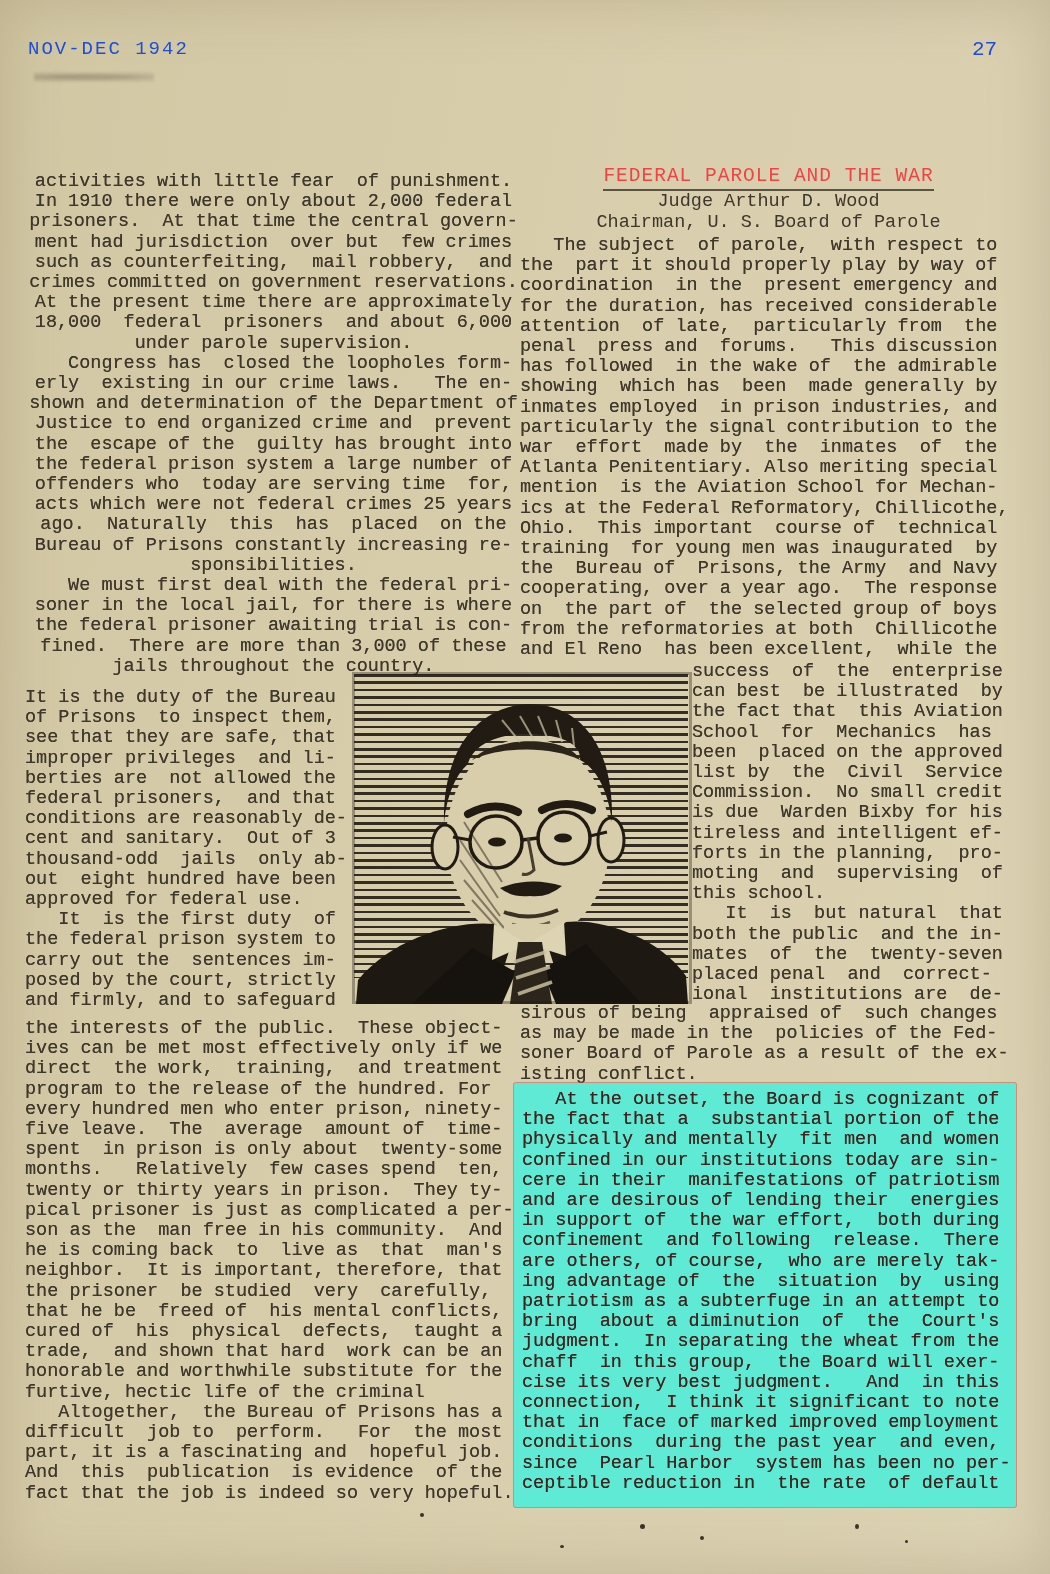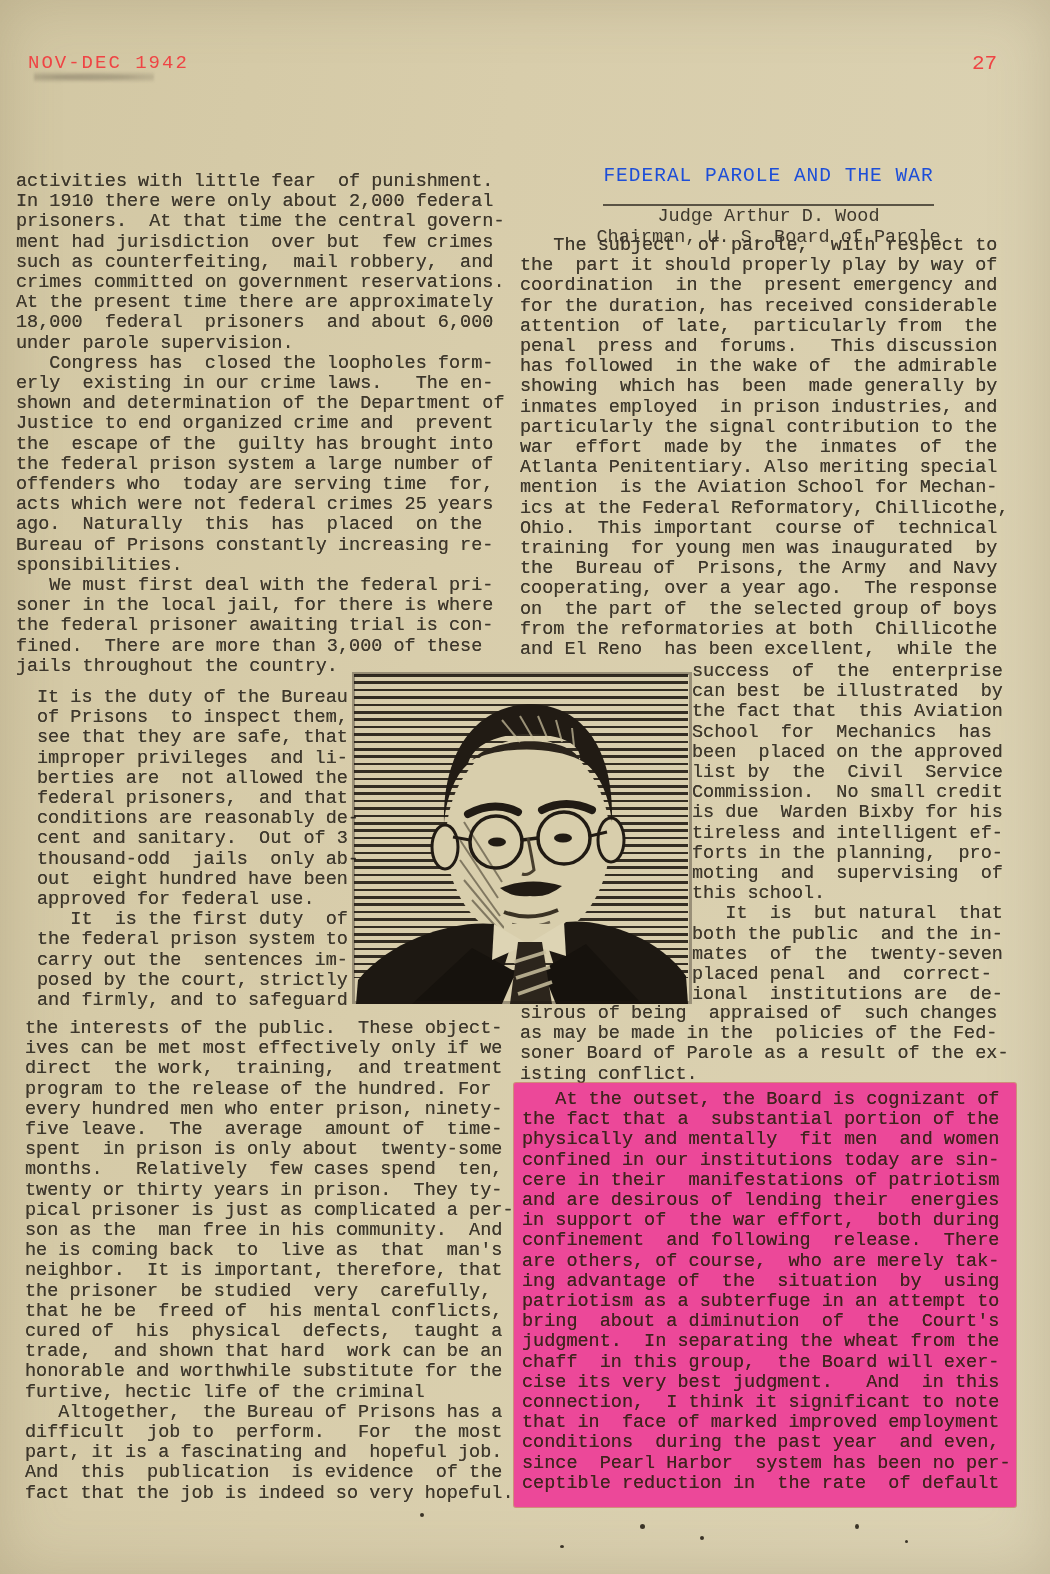--- a/index.html
+++ b/index.html
@@ -2,36 +2,36 @@
 <html><head>
 <meta charset="utf-8">
 <style>
   html,body{margin:0;padding:0;}
   body{
     width:1050px;height:1574px;position:relative;overflow:hidden;
     background:linear-gradient(100deg,#d2c7a3 0%,#d8cdab 40%,#dcd3b4 100%);
     font-family:"Liberation Mono","DejaVu Sans Mono",monospace;
   }
   .page{position:absolute;inset:0;box-shadow:inset 0 0 60px rgba(120,105,70,.25);}
-  .hdr{position:absolute;top:52px;font-size:19px;letter-spacing:2px;color:#ef4444;}
+  .hdr{position:absolute;top:38px;font-size:19px;letter-spacing:2px;color:#1d4ed8;}
   .hdr-left{left:28px;}
   .hdr-right{left:972px;font-size:21px;letter-spacing:0;}
   .smudge{position:absolute;left:34px;top:70px;width:120px;height:14px;
     background:radial-gradient(ellipse at 20% 50%,rgba(80,72,58,.35),transparent 60%),
                radial-gradient(ellipse at 75% 50%,rgba(80,72,58,.28),transparent 60%);
     filter:blur(1px);}
   .tcol{position:absolute;font-size:18.5px;line-height:20.2px;color:#3d372c;}
   .tline{white-space:pre;text-shadow:0 0 .6px rgba(61,55,44,.8);}
-  .col-left-top{left:16px;top:172px;width:497px;}
-  .col-left-narrow{left:25px;top:688px;width:324px;margin-left:12px;}
+  .col-left-top{left:25px;top:172px;width:497px;text-align:center;}
+  .col-left-narrow{left:25px;top:688px;width:324px;}
   .col-left-bottom{left:25px;top:1019px;width:500px;}
   .col-right{left:520px;width:497px;}
   .col-right-head{top:166px;text-align:center;}
   .col-right-head .title{display:inline-block;font-size:19.5px;letter-spacing:1px;
-    border-bottom:2px solid rgba(58,52,42,.8);padding-bottom:18px;color:#1d4ed8;}
+    border-bottom:2px solid rgba(58,52,42,.8);padding-bottom:3px;color:#ef4444;}
   .col-right-head .by{font-size:18.5px;line-height:21px;}
   .col-right-top{top:236px;}
   .col-right-narrow{left:692px;top:662px;width:330px;}
   .col-right-mid{top:1004px;}
   .highlight-block{position:absolute;left:514px;top:1083px;width:502px;height:424px;
     background:#e26c66;border-radius:2px;box-shadow:0 0 0 1px rgba(198,75,70,.5);}
   .highlight-block .inner{position:absolute;left:8px;top:7px;font-size:18.5px;line-height:20.2px;color:#3f241e;}
   .highlight-block .tline{text-shadow:0 0 .6px rgba(63,36,30,.8);}
   
   .photo{position:absolute;left:352px;top:672px;width:340px;height:332px;}
@@ -175,21 +175,21 @@
       <div class="tline">placed penal  and  correct-</div>
       <div class="tline">ional  institutions are  de-</div>
     </div>
   <div class="tcol col-right col-right-mid">
       <div class="tline">sirous of being  appraised of  such changes</div>
       <div class="tline">as may be made in the  policies of the Fed-</div>
       <div class="tline">soner Board of Parole as a result of the ex-</div>
       <div class="tline">isting conflict.</div>
     </div>
 
-  <div class="highlight-block" style="background: #ec4899;">
+  <div class="highlight-block" style="background: #5eead4;">
     <div class="inner">
         <div class="tline">   At the outset, the Board is cognizant of</div>
         <div class="tline">the fact that a  substantial portion of the</div>
         <div class="tline">physically and mentally  fit men  and women</div>
         <div class="tline">confined in our institutions today are sin-</div>
         <div class="tline">cere in their  manifestations of patriotism</div>
         <div class="tline">and are desirous of lending their  energies</div>
         <div class="tline">in support of  the war effort,  both during</div>
         <div class="tline">confinement  and following  release.  There</div>
         <div class="tline">are others, of course,  who are merely tak-</div>

